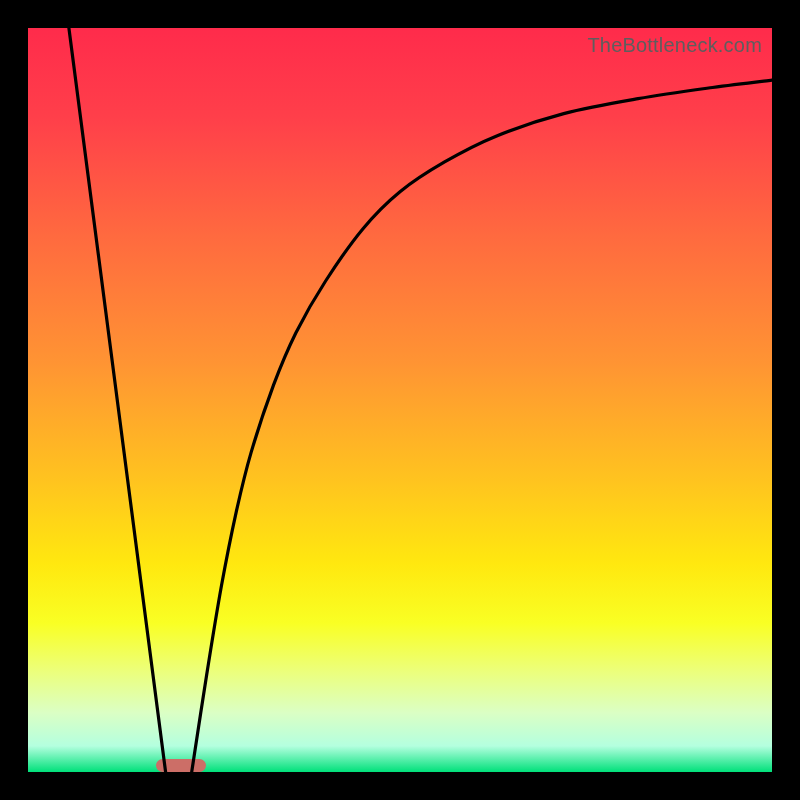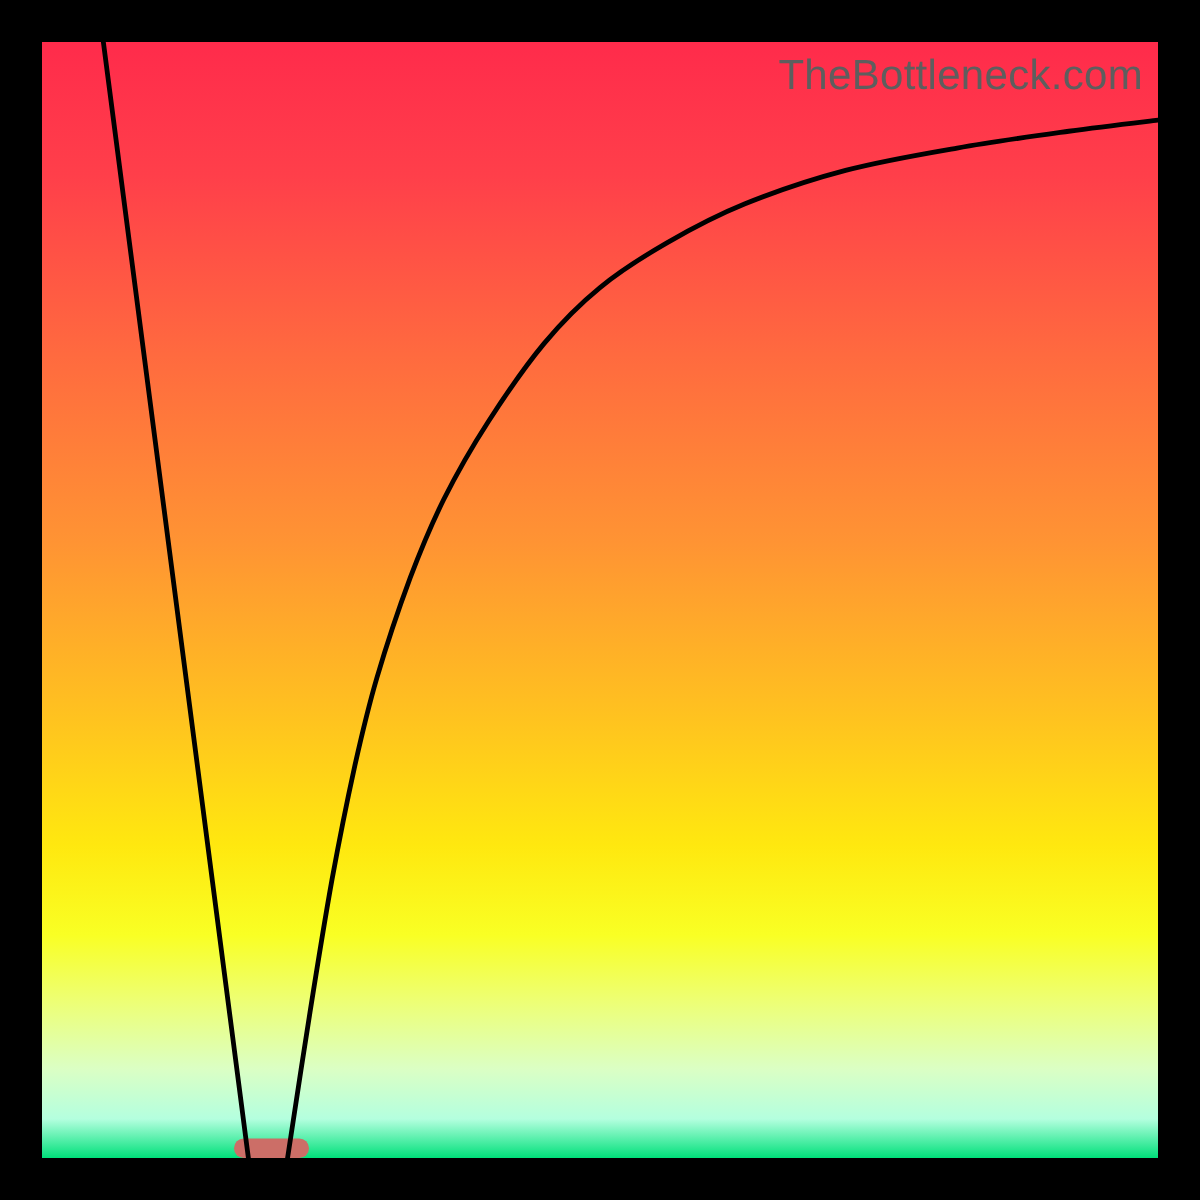--- a/index.html
+++ b/index.html
@@ -32,21 +32,21 @@
     left: 0;
     top: 0;
     width: 100%;
     height: 100%;
   }
   .watermark {
     position: absolute;
     top: 6px;
     right: 10px;
     color: #5e5e5e;
-    font-size: 28px;
+    font-size: 20px;
     font-weight: 400;
     letter-spacing: 0.2px;
     user-select: none;
   }
   svg.curves {
     position: absolute;
     left: 0;
     top: 0;
     width: 100%;
     height: 100%;

